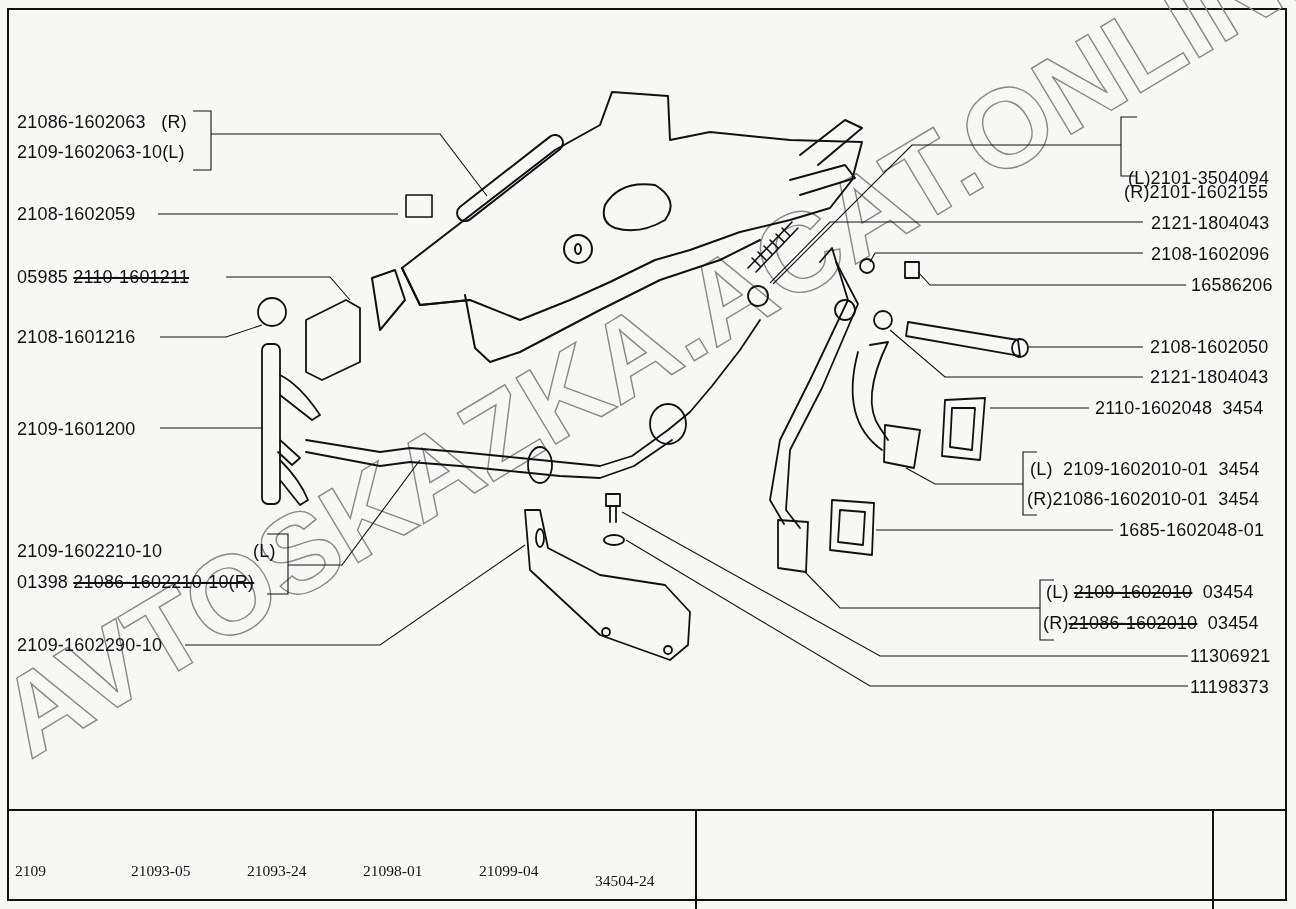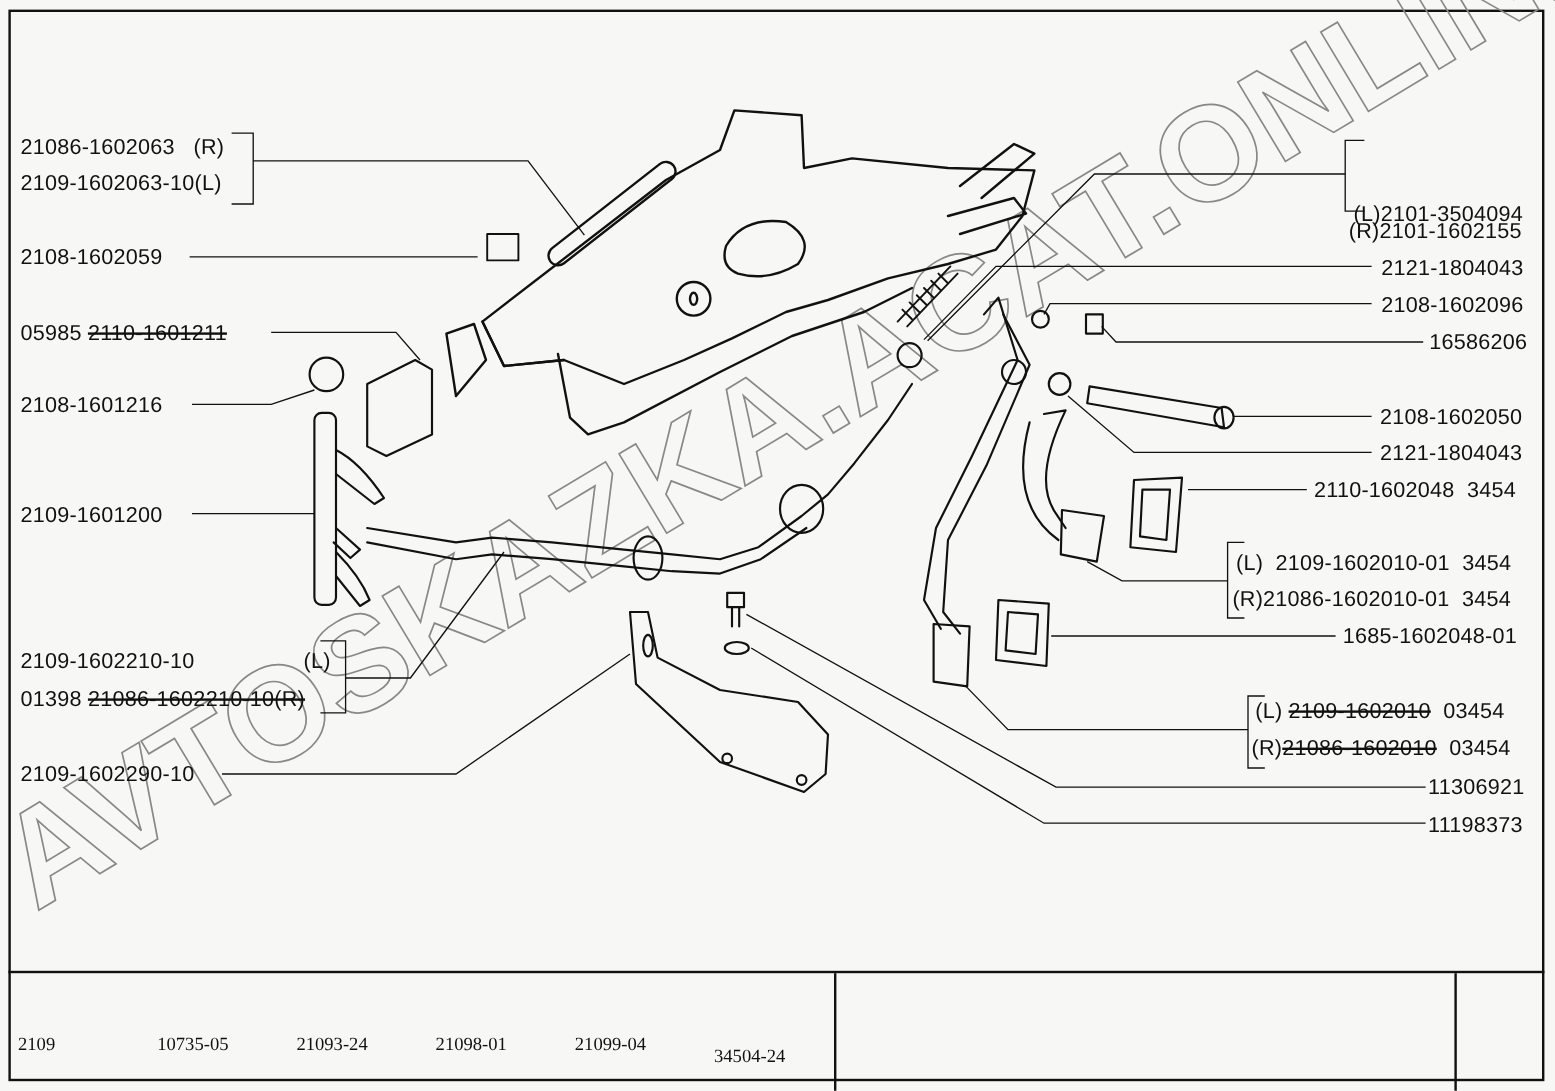--- a/index.html
+++ b/index.html
@@ -165,21 +165,21 @@
 <div id="footer">
   <div class="models">
     <div class="col" style="left:0;">
       <div>2109</div>
       <div>21091</div>
       
       
       
     </div>
     <div class="col" style="left:116px;">
-      <div>10735-05</div>
+      <div>21093-05</div>
       <div>21093-20</div>
       
       
       
     </div>
     <div class="col" style="left:232px;">
       <div>21093-24</div>
       <div>21093-25</div>
       
       

